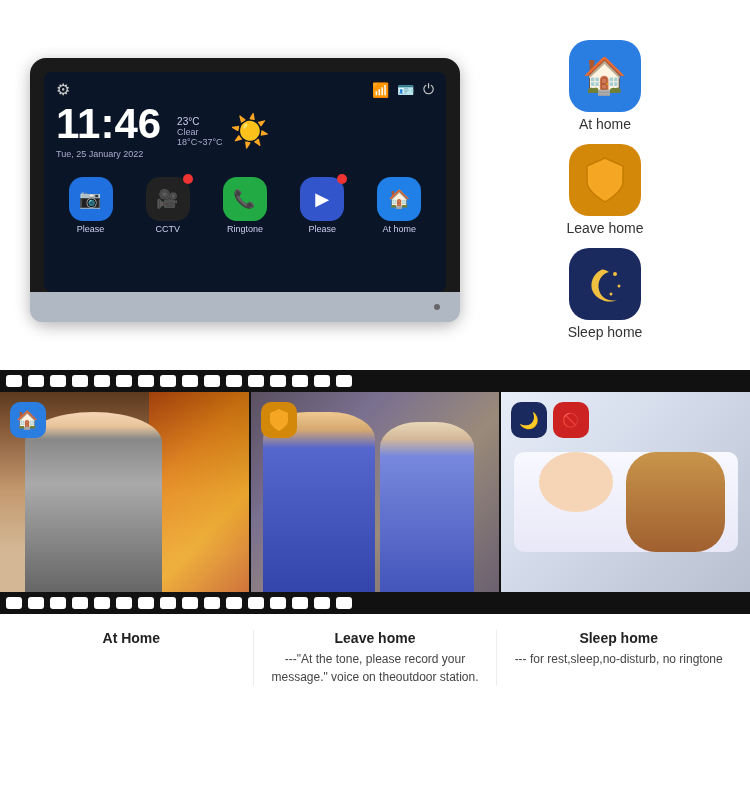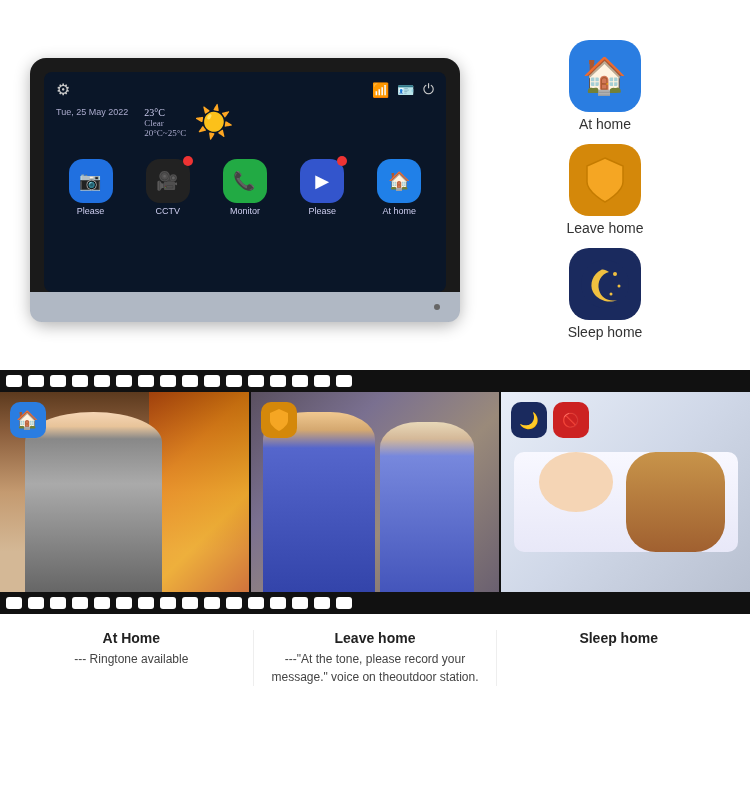--- a/index.html
+++ b/index.html
@@ -112,21 +112,20 @@
     }
 
     .sun-icon {
       font-size: 32px;
       margin-left: 8px;
     }
 
     .weather-row {
       display: flex;
       align-items: center;
-      font-family: Liberation Serif, serif;
     }
 
     .app-icons {
       display: flex;
       justify-content: space-around;
       padding: 10px 8px 6px;
     }
 
     .app-item {
       display: flex;
@@ -366,27 +365,28 @@
             <span class="gear-icon">⚙</span>
             <div class="top-right-icons">
               <span class="wifi-icon">📶</span>
               <span class="card-icon">🪪</span>
               <span class="power-icon">⏻</span>
             </div>
           </div>
 
           <div class="screen-content">
             <div class="time-block">
-              <div class="date-display">Tue, 25 May 2022</div>
+              <div class="time-display">11:46</div>
+              <div class="date-display">Tue, 25 January 2022</div>
             </div>
             <div class="weather-row">
               <div class="weather-block">
                 <div class="weather-temp">23°C</div>
                 <div class="weather-desc">Clear</div>
-                <div class="weather-range">20°C~25°C</div>
+                <div class="weather-range">18°C~37°C</div>
               </div>
               <div class="sun-icon">☀️</div>
             </div>
           </div>
 
           <div class="app-icons">
             <div class="app-item">
               <div class="app-icon-circle blue">
                 <span style="font-size:18px;">📷</span>
               </div>
@@ -396,21 +396,21 @@
               <div class="app-icon-circle dark" style="position:relative;">
                 <span style="font-size:18px;">🎥</span>
                 <span class="badge"></span>
               </div>
               <span class="app-label">CCTV</span>
             </div>
             <div class="app-item">
               <div class="app-icon-circle green">
                 <span style="font-size:18px;">📞</span>
               </div>
-              <span class="app-label">Monitor</span>
+              <span class="app-label">Ringtone</span>
             </div>
             <div class="app-item">
               <div class="app-icon-circle purple-blue" style="position:relative;">
                 <span style="font-size:18px; color:#fff;">▶</span>
                 <span class="badge"></span>
               </div>
               <span class="app-label">Please</span>
             </div>
             <div class="app-item">
               <div class="app-icon-circle blue-home">
@@ -552,24 +552,24 @@
       <div class="film-hole"></div>
       <div class="film-hole"></div>
       <div class="film-hole"></div>
       <div class="film-hole"></div>
     </div>
   </div>
 
   <div class="captions-section">
     <div class="caption-col">
       <div class="caption-title">At Home</div>
-      <div class="caption-desc">--- Ringtone available</div>
     </div>
     <div class="caption-col">
       <div class="caption-title">Leave home</div>
       <div class="caption-desc">---"At the tone, please record your message." voice on theoutdoor station.</div>
     </div>
     <div class="caption-col">
       <div class="caption-title">Sleep home</div>
+      <div class="caption-desc">--- for rest,sleep,no-disturb, no ringtone</div>
     </div>
   </div>
 
 </div>
 
 </body></html>

